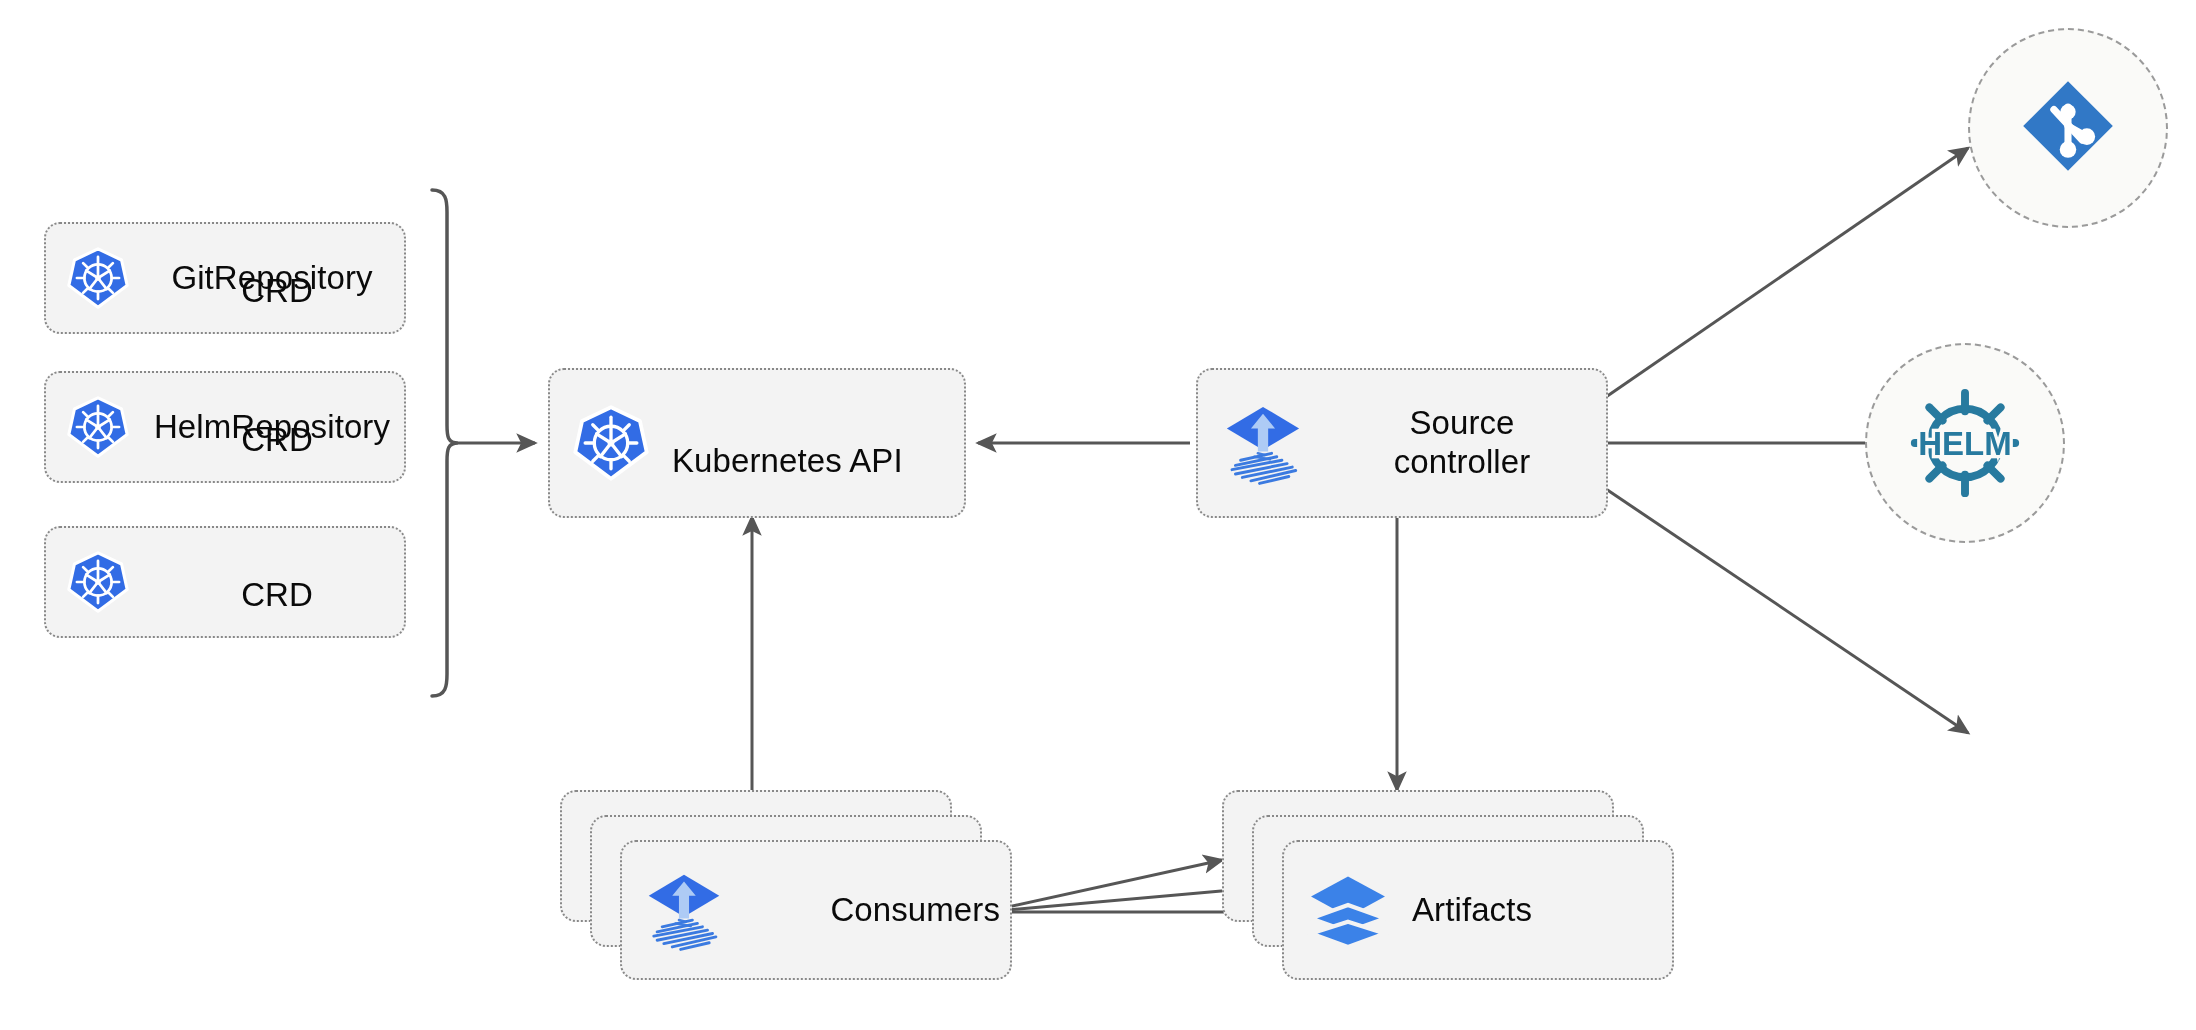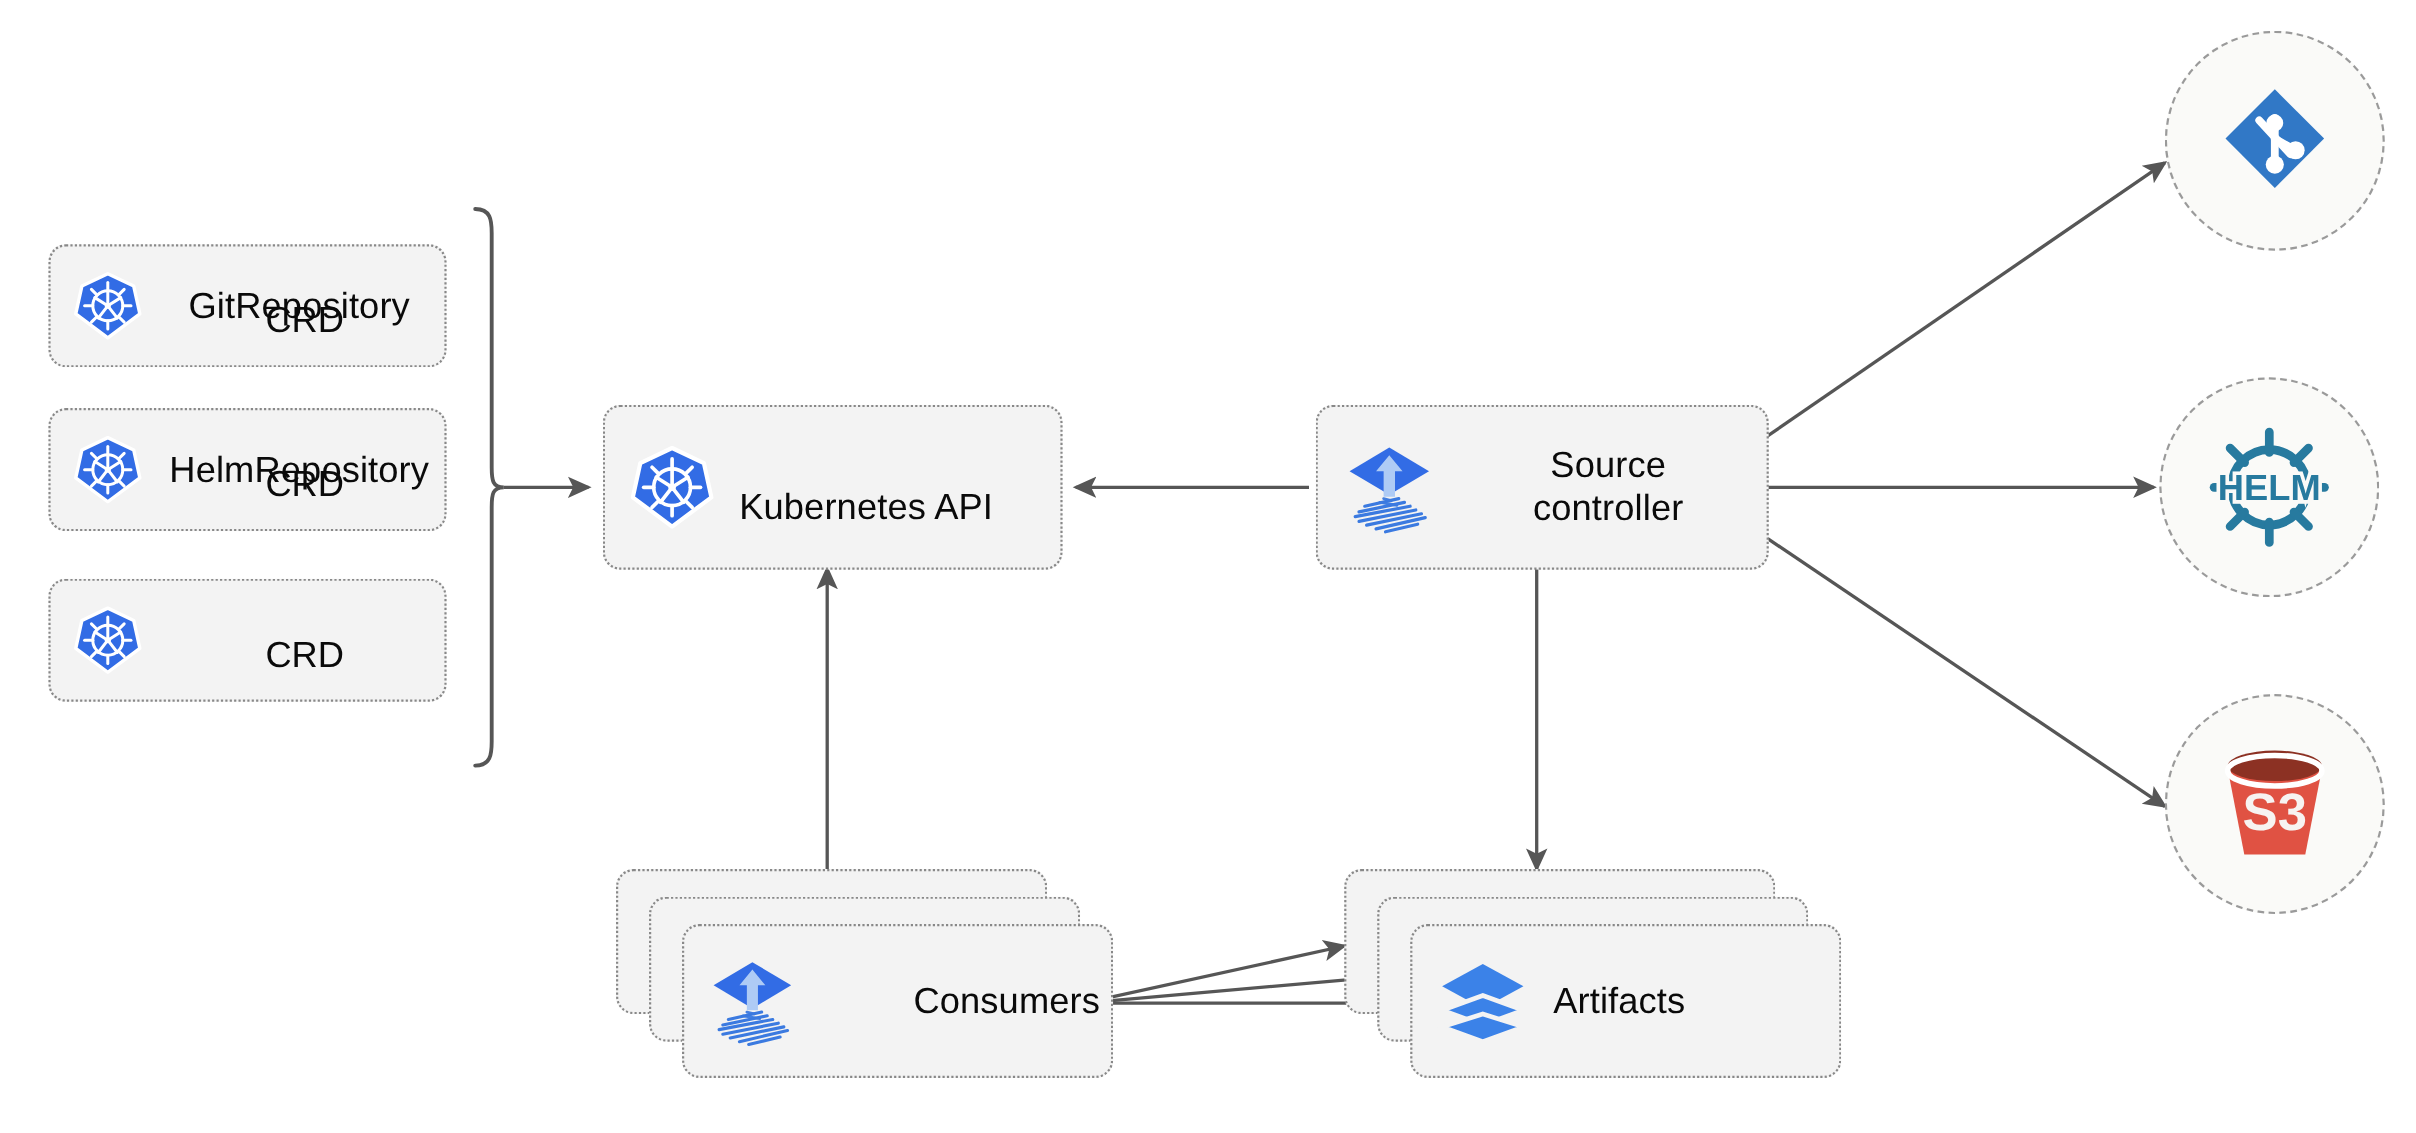--- a/index.html
+++ b/index.html
@@ -314,45 +314,33 @@
           <line x1="50" y1="34" x2="50" y2="70"></line>
           <line x1="50" y1="50" x2="64" y2="58"></line>
         </g>
         <circle cx="50" cy="70" r="7" fill="#ffffff"></circle>
         <circle cx="50" cy="38" r="6.5" fill="#ffffff"></circle>
         <circle cx="66" cy="59" r="7" fill="#ffffff"></circle>
       </svg>
     </span>
   </div>
 
-  <div class="circle-node" style="left:1963px; top:343px; width:200px; height:200px;">
+  <div class="circle-node" style="left:1865px; top:343px; width:200px; height:200px;">
     <span style="position:relative; display:block; width:132px; height:132px;">
       <svg width="132" height="132" viewBox="0 0 100 100" aria-hidden="true">
         <g fill="none" stroke="#277a9f" stroke-width="6" stroke-linecap="round">
           <circle cx="50" cy="50" r="26"></circle>
           <line x1="50" y1="12" x2="50" y2="26"></line>
           <line x1="50" y1="74" x2="50" y2="88"></line>
           <line x1="12" y1="50" x2="26" y2="50"></line>
           <line x1="74" y1="50" x2="88" y2="50"></line>
           <line x1="23" y1="23" x2="33" y2="33"></line>
           <line x1="67" y1="67" x2="77" y2="77"></line>
           <line x1="77" y1="23" x2="67" y2="33"></line>
           <line x1="33" y1="67" x2="23" y2="77"></line>
         </g>
         <text x="50" y="59" text-anchor="middle" font-size="25" font-weight="bold" fill="#277a9f" stroke="#fafaf8" stroke-width="5" paint-order="stroke">HELM</text>
       </svg>
     </span>
   </div>
 
-  <div class="circle-node" style="left:1968px; top:631px; width:200px; height:200px;">
-    <span>
-      <svg width="126" height="126" viewBox="0 0 100 100" aria-hidden="true">
-
-        <path d="M16,26 L84,26 L72,88 L28,88 Z" fill="#e05243"></path>
-
-        <ellipse cx="50" cy="24" rx="34" ry="11" fill="#8c3123"></ellipse>
-        <ellipse cx="50" cy="27.5" rx="34" ry="11" fill="none" stroke="#ffffff" stroke-width="4"></ellipse>
-        <text x="50" y="70" text-anchor="middle" font-size="38" font-weight="bold" fill="#f7f3f1">S3</text>
-      </svg>
-    </span>
-  </div>
 
 </div>
 
 </body></html>

